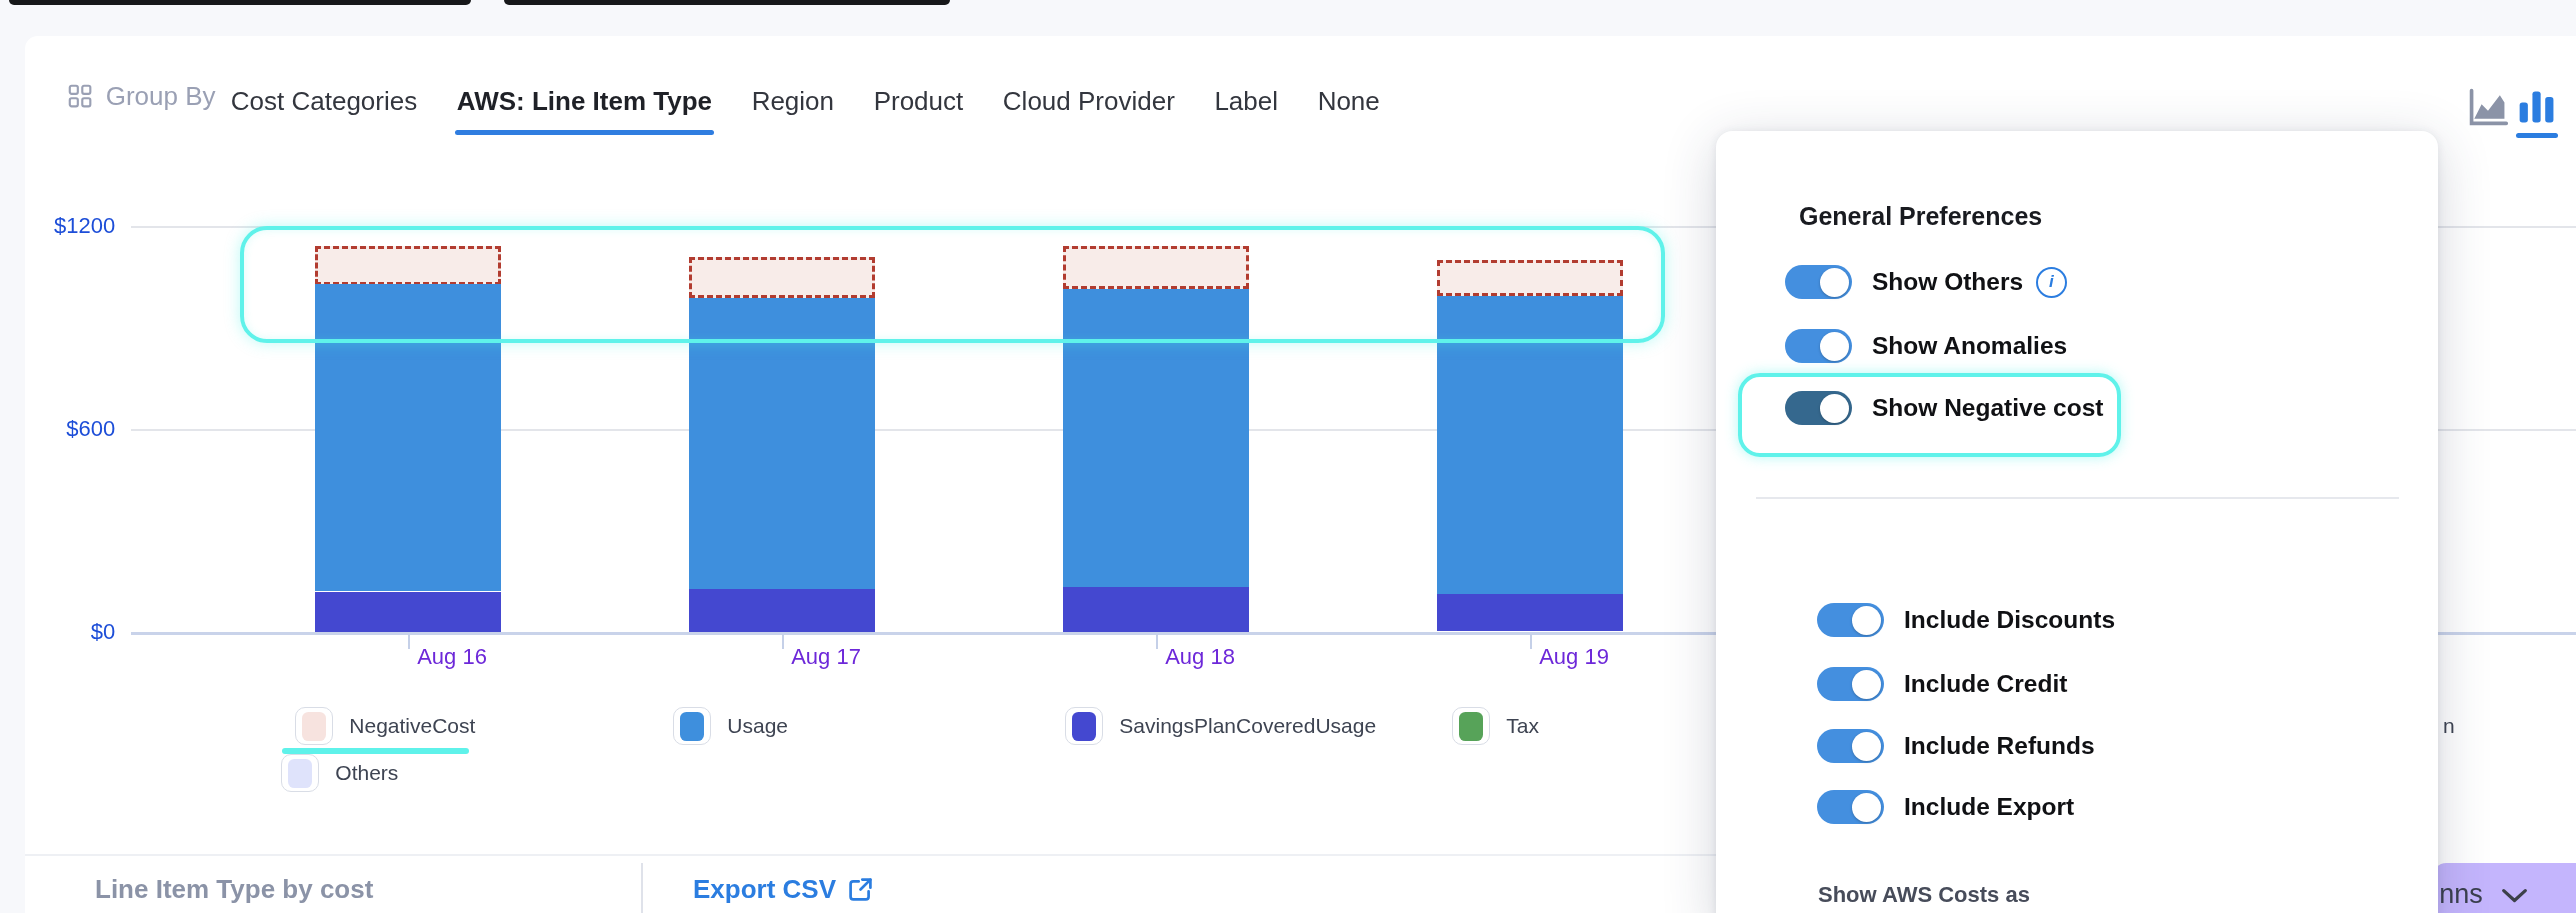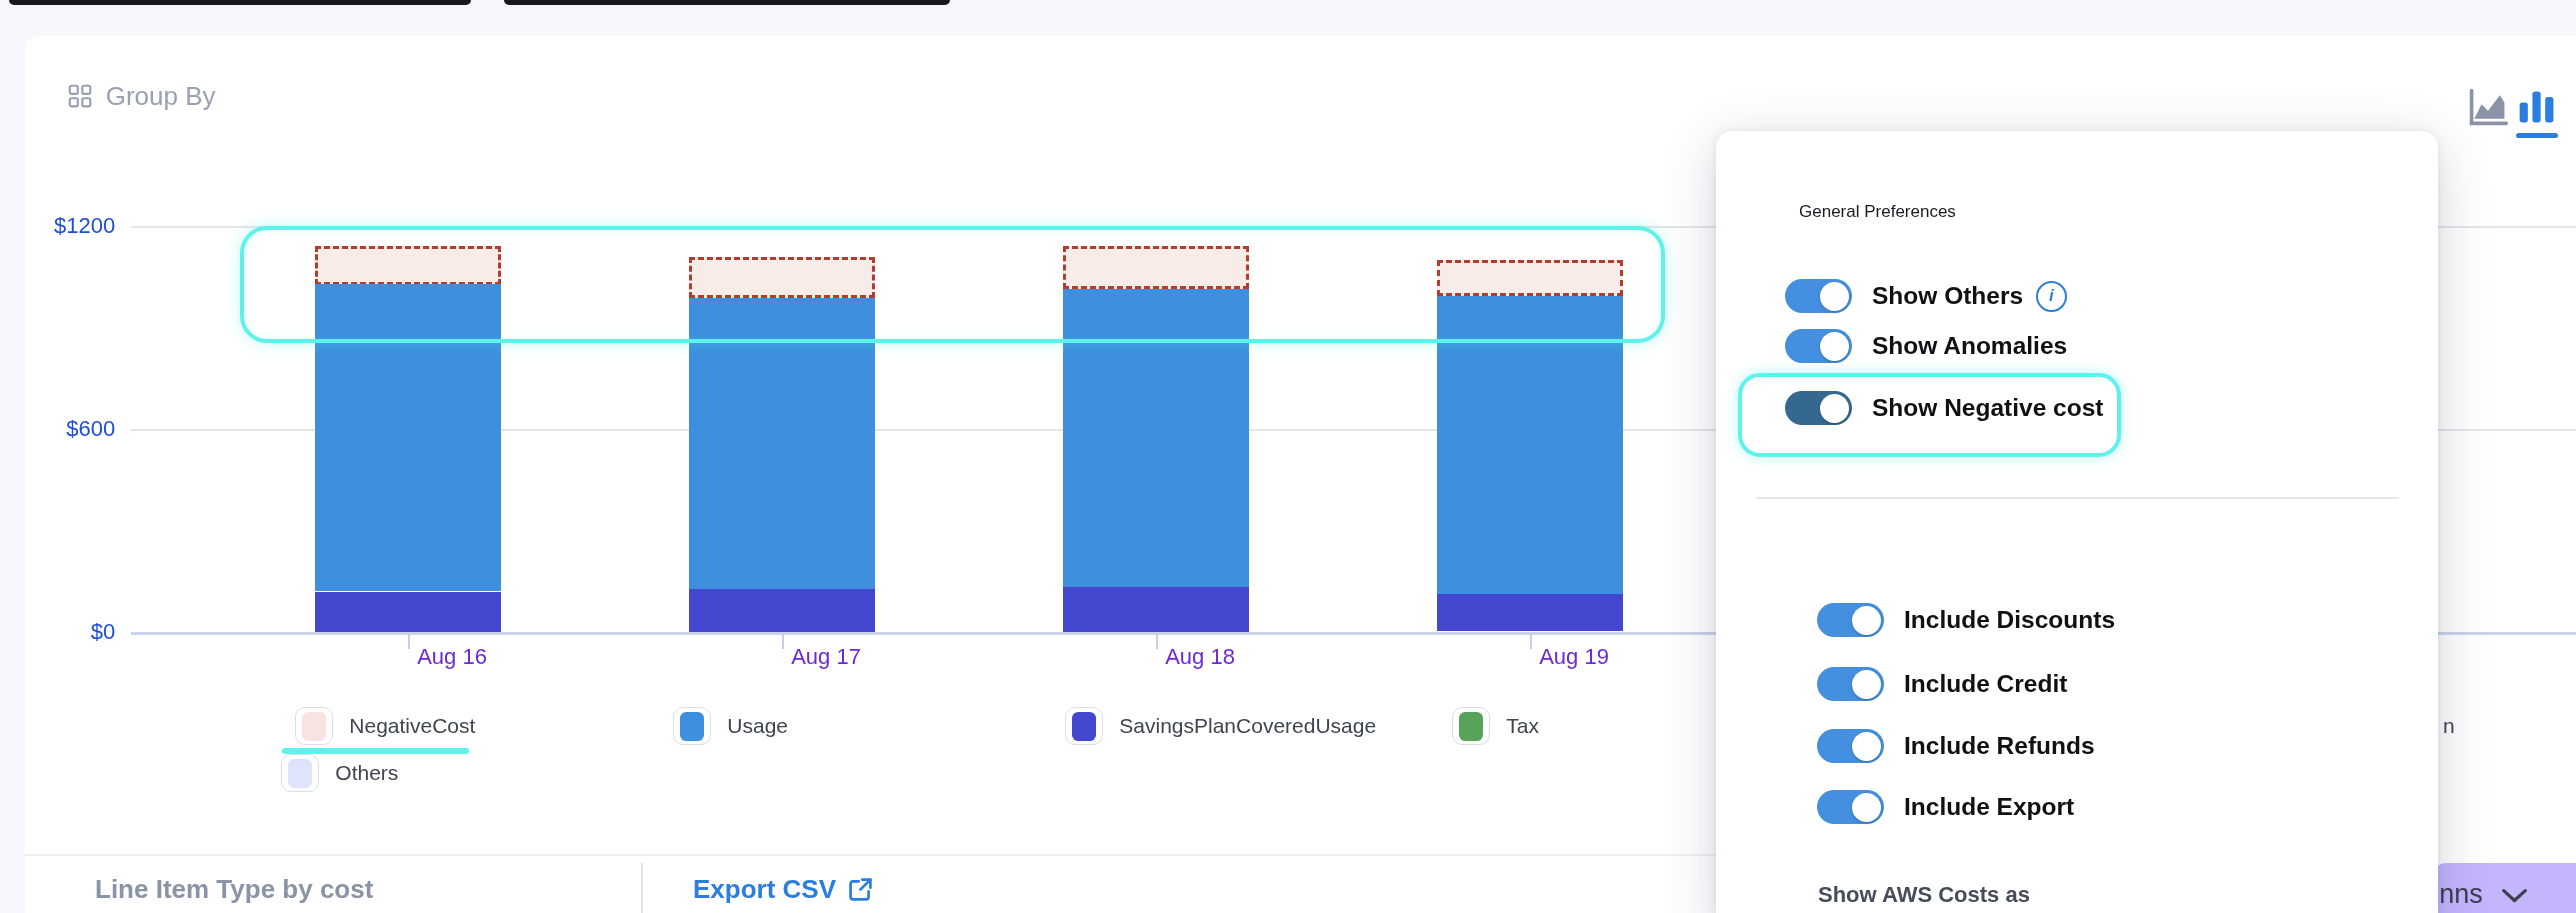--- a/index.html
+++ b/index.html
@@ -60,21 +60,21 @@
   #export-csv{position:absolute;left:668px;top:838px;font-size:26px;font-weight:700;color:#2b7de0;
               display:flex;align-items:center;gap:11px;cursor:pointer;}
   #columns-btn{position:absolute;left:2407px;top:827px;right:0;bottom:0;background:#c4b5fd;
                border-radius:14.5px 0 0 0;z-index:3;cursor:pointer;}
   #columns-btn .frag{position:absolute;left:7.3px;top:16.3px;font-size:27px;color:#3a3f4e;}
   #columns-btn svg{position:absolute;left:69px;top:23.6px;}
 
   
   #panel{position:absolute;left:1691px;top:95px;width:722px;height:798px;background:#fff;
          border-radius:16.3px;box-shadow:0 11px 54px rgba(40,50,80,.20), 0 1.8px 9px rgba(40,50,80,.10);z-index:10;}
-  .panel-heading{position:absolute;font-size:17px;font-weight:400;color:#191b20;}
+  .panel-heading{position:absolute;font-size:25px;font-weight:700;color:#191b20;}
   .toggle-row{position:absolute;display:flex;align-items:center;cursor:pointer;}
   .toggle{width:67px;height:34px;border-radius:17px;background:#448fdf;position:relative;flex:0 0 auto;}
   .toggle.dark{background:#35688e;}
   .toggle .knob{position:absolute;top:2.7px;right:2.7px;width:29px;height:29px;border-radius:50%;background:#fff;
                 box-shadow:0 0.9px 2.7px rgba(0,0,0,.25);}
   .toggle-label{font-size:24.5px;font-weight:600;color:#101114;margin-left:20px;white-space:nowrap;}
   .info-icon{width:27px;height:27px;border:2.3px solid #2b7de0;border-radius:50%;color:#2b7de0;
              font-size:17px;font-weight:700;display:flex;align-items:center;justify-content:center;
              margin-left:12.7px;font-style:italic;}
   #cyan-pref-box{position:absolute;left:22px;top:242px;width:375px;height:76px;border:4.5px solid #5ff2ea;
@@ -98,20 +98,29 @@
 
     <div id="groupby">
       <svg width="25" height="25" viewBox="0 0 28 28">
         <rect x="2" y="2" width="9" height="9" rx="2" fill="none" stroke="#9aa0b4" stroke-width="2.4"></rect>
         <rect x="16" y="2" width="9" height="9" rx="2" fill="none" stroke="#9aa0b4" stroke-width="2.4"></rect>
         <rect x="2" y="16" width="9" height="9" rx="2" fill="none" stroke="#9aa0b4" stroke-width="2.4"></rect>
         <rect x="16" y="16" width="9" height="9" rx="2" fill="none" stroke="#9aa0b4" stroke-width="2.4"></rect>
       </svg>
       <span>Group By</span>
     </div>
+    <div id="tabs-row">
+        <div class="tab">Cost Categories</div>
+        <div class="tab active">AWS: Line Item Type</div>
+        <div class="tab">Region</div>
+        <div class="tab">Product</div>
+        <div class="tab">Cloud Provider</div>
+        <div class="tab">Label</div>
+        <div class="tab">None</div>
+      </div>
 
 
     <svg class="charticon" style="left:2442px;" viewBox="0 0 46 46">
       <path d="M5 5 V41 H43" fill="none" stroke="#8b93a7" stroke-width="4" stroke-linecap="round"></path>
       <path d="M8 36 L16 20 L23 27 L36 10 L41 18 V36 Z" fill="#8b93a7"></path>
     </svg>
     <div id="icon-bar-wrap">
       <svg width="42" height="42" viewBox="0 0 46 46">
         <rect x="4" y="18" width="9" height="22" rx="3" fill="#2b7de0"></rect>
         <rect x="18" y="6" width="9" height="34" rx="3" fill="#2b7de0"></rect>
@@ -199,21 +208,21 @@
     <div id="columns-btn">
       <span class="frag">nns</span>
       <svg width="27" height="18" viewBox="0 0 30 20">
         <polyline points="3,4 15,15 27,4" fill="none" stroke="#3c404a" stroke-width="3.6" stroke-linecap="round" stroke-linejoin="round"></polyline>
       </svg>
     </div>
 
     <div id="panel">
       <div class="panel-heading" style="left:83px;top:71px;">General Preferences</div>
       <div id="general-rows">
-          <div class="toggle-row" style="left: 69px; top: 148px;">
+          <div class="toggle-row" style="left: 69px; top: 134px;">
             <span class="toggle">
               <span class="knob"></span>
             </span>
                 <span class="toggle-label">Show Others</span>
             <span class="info-icon">i</span>
           </div>
           <div class="toggle-row" style="left: 69px; top: 198px;">
             <span class="toggle">
               <span class="knob"></span>
             </span>

